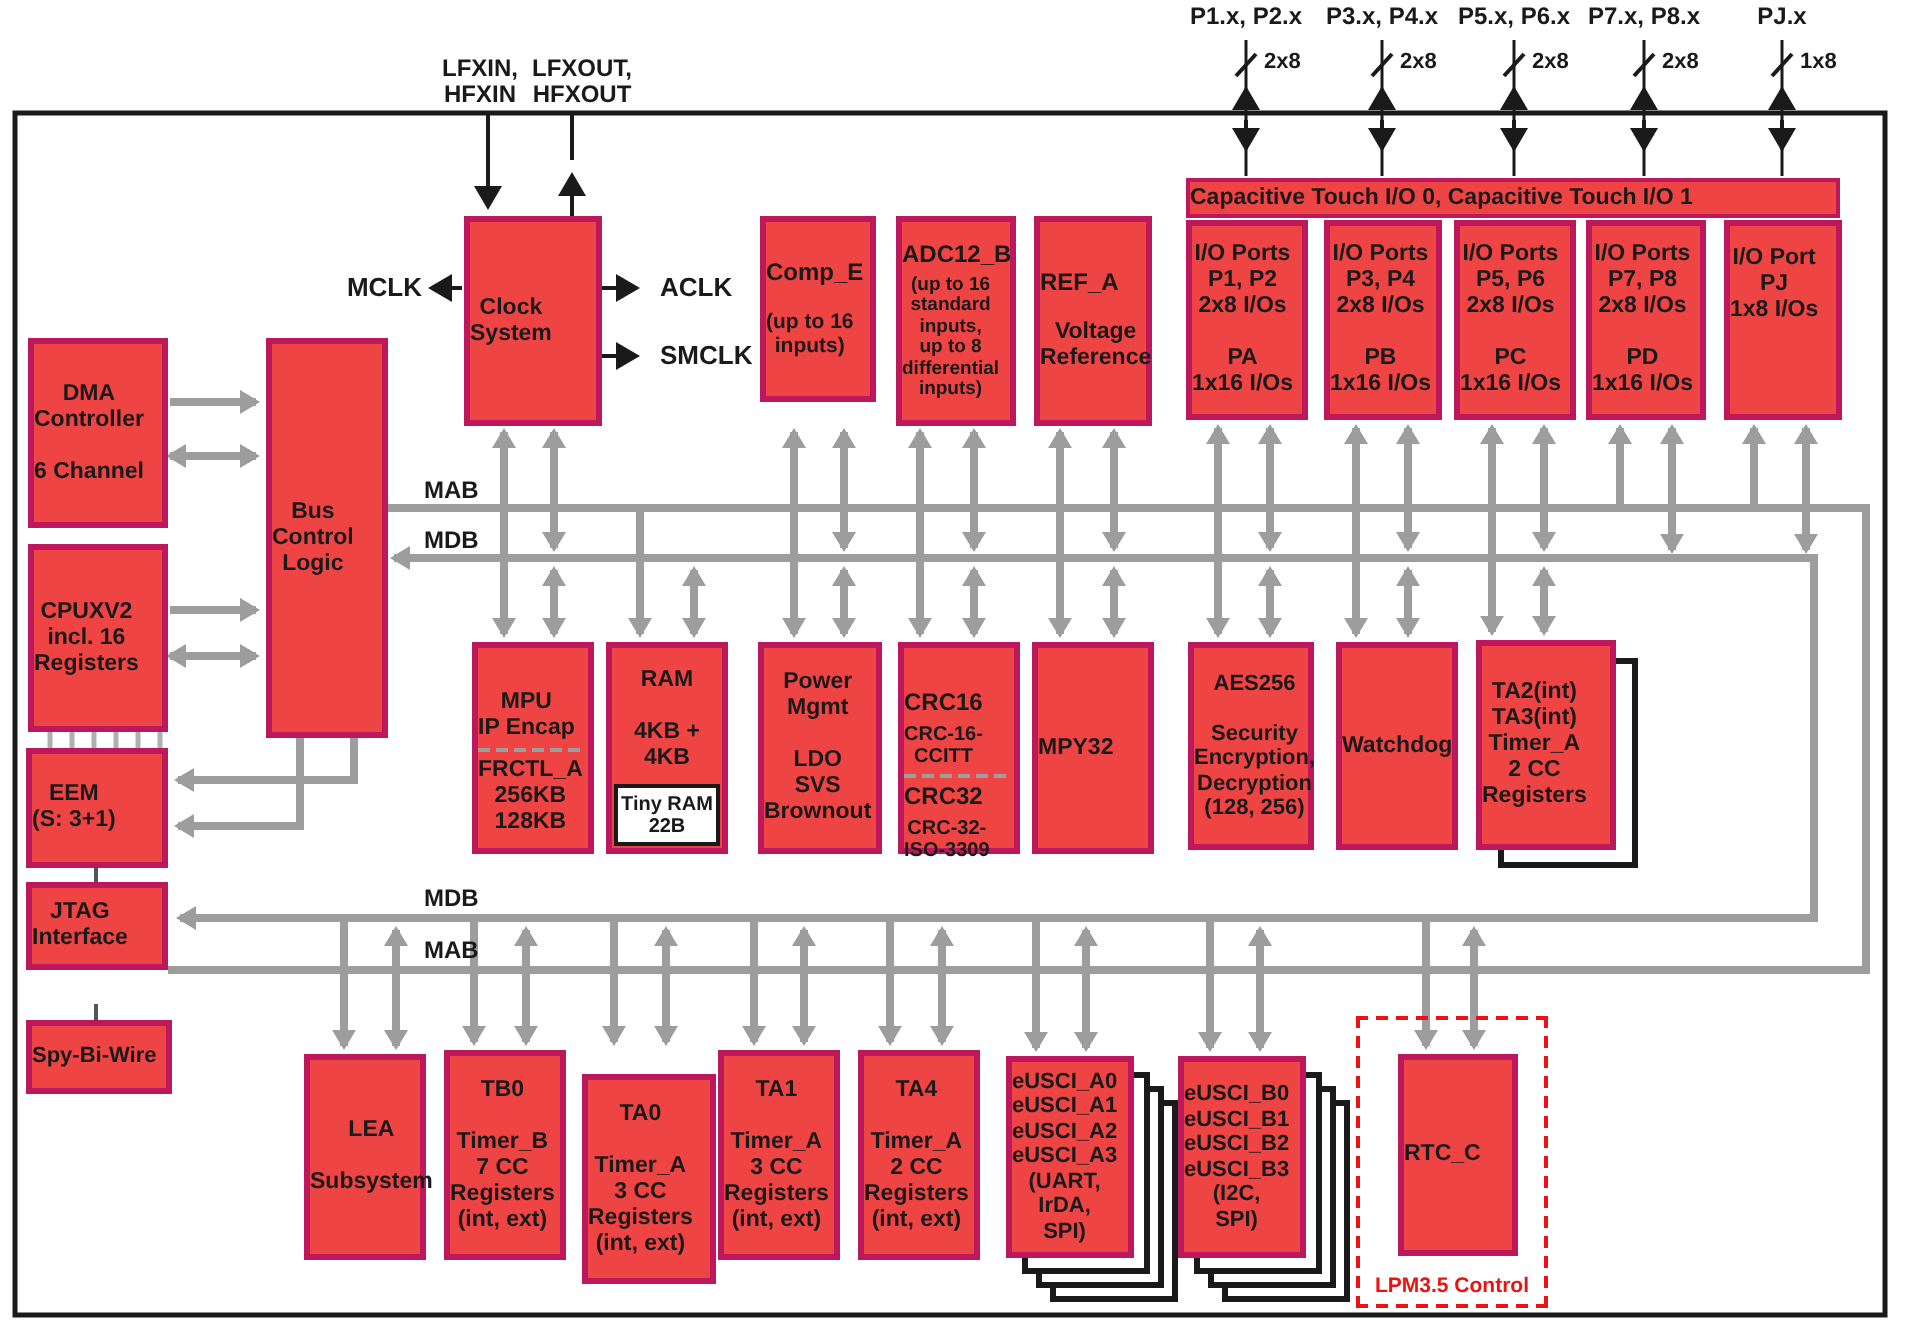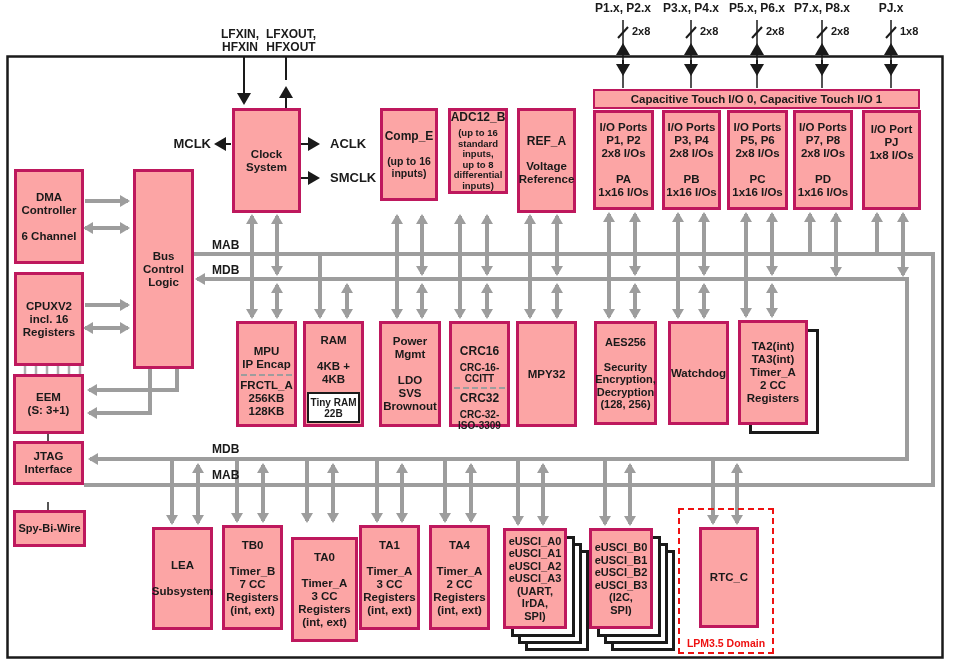--- a/index.html
+++ b/index.html
@@ -1,20 +1,20 @@
 <!DOCTYPE html>
 <html><head>
 <meta charset="utf-8">
 <style>
   html,body{margin:0;padding:0;background:#fff;}
   #stage{position:relative;width:957px;height:667px;background:#fff;overflow:hidden;
          font-family:"Liberation Sans",sans-serif;font-weight:bold;color:#1a1a1a;}
   #wires{position:absolute;left:0;top:0;}
-  .box{position:absolute;background:#fca5a5;border:3px solid #be185d;box-sizing:border-box;
-       display:flex;flex-direction:column;align-items:center;justify-content:center;
+  .box{position:absolute;background:#ef4444;border:3px solid #be185d;box-sizing:border-box;
+       display:flex;flex-direction:column;align-items:flex-start;justify-content:center;
        text-align:center;font-size:11.5px;line-height:13px;}
   .box.thin{border-width:2px;}
   .shadow{position:absolute;background:#fff;border:3px solid #1a1a1a;box-sizing:border-box;}
   .t{white-space:pre-line;}
   .lbl{position:absolute;font-size:12px;line-height:13px;white-space:pre-line;}
   .sub{font-size:10px;line-height:11px;white-space:pre-line;}
   .subxs{font-size:9.5px;line-height:10.5px;white-space:pre-line;margin-top:4px;}
   .split{justify-content:flex-start;padding-top:21px;}
   .divider{width:92%;border-top:2px dashed #9d9d9d;margin:3px 0;}
   .tiny{position:absolute;left:1px;right:1px;bottom:1px;height:27px;border:2.5px solid #1a1a1a;
@@ -189,21 +189,21 @@
 
 <div class="box" style="left:232px;top:108px;width:69px;height:105px;">
   <span class="t">Clock
 System</span>
 </div>
 <div class="box" style="left:380px;top:108px;width:58px;height:93px;">
   <span class="t" style="font-size:12px;">Comp_E</span>
   <span class="sub" style="margin-top:12px;font-size:10.5px;line-height:12px;">(up to 16
 inputs)</span>
 </div>
-<div class="box" style="left:448px;top:108px;width:60px;height:86px;">
+<div class="box" style="left:448px;top:108px;width:60px;height:105px;">
   <span class="t" style="font-size:12px;">ADC12_B</span>
   <span class="subxs">(up to 16
 standard
 inputs,
 up to 8
 differential
 inputs)</span>
 </div>
 <div class="box" style="left:517px;top:108px;width:59px;height:105px;">
   <span class="t" style="font-size:12px;">REF_A</span>
@@ -392,19 +392,19 @@
 <div class="box" style="left:589px;top:528px;width:64px;height:101px;font-size:11px;line-height:12.5px;">
   <span class="t">eUSCI_B0
 eUSCI_B1
 eUSCI_B2
 eUSCI_B3
 (I2C,
 SPI)</span>
 </div>
 
 <div class="lpmbox">
-  <span class="lpmlbl">LPM3.5 Domain</span>
+  <span class="lpmlbl">LPM3.5 Control</span>
 </div>
 <div class="box" style="left:699px;top:527px;width:60px;height:101px;">
   <span class="t">RTC_C</span>
 </div>
 
 </div>
 
 </body></html>

